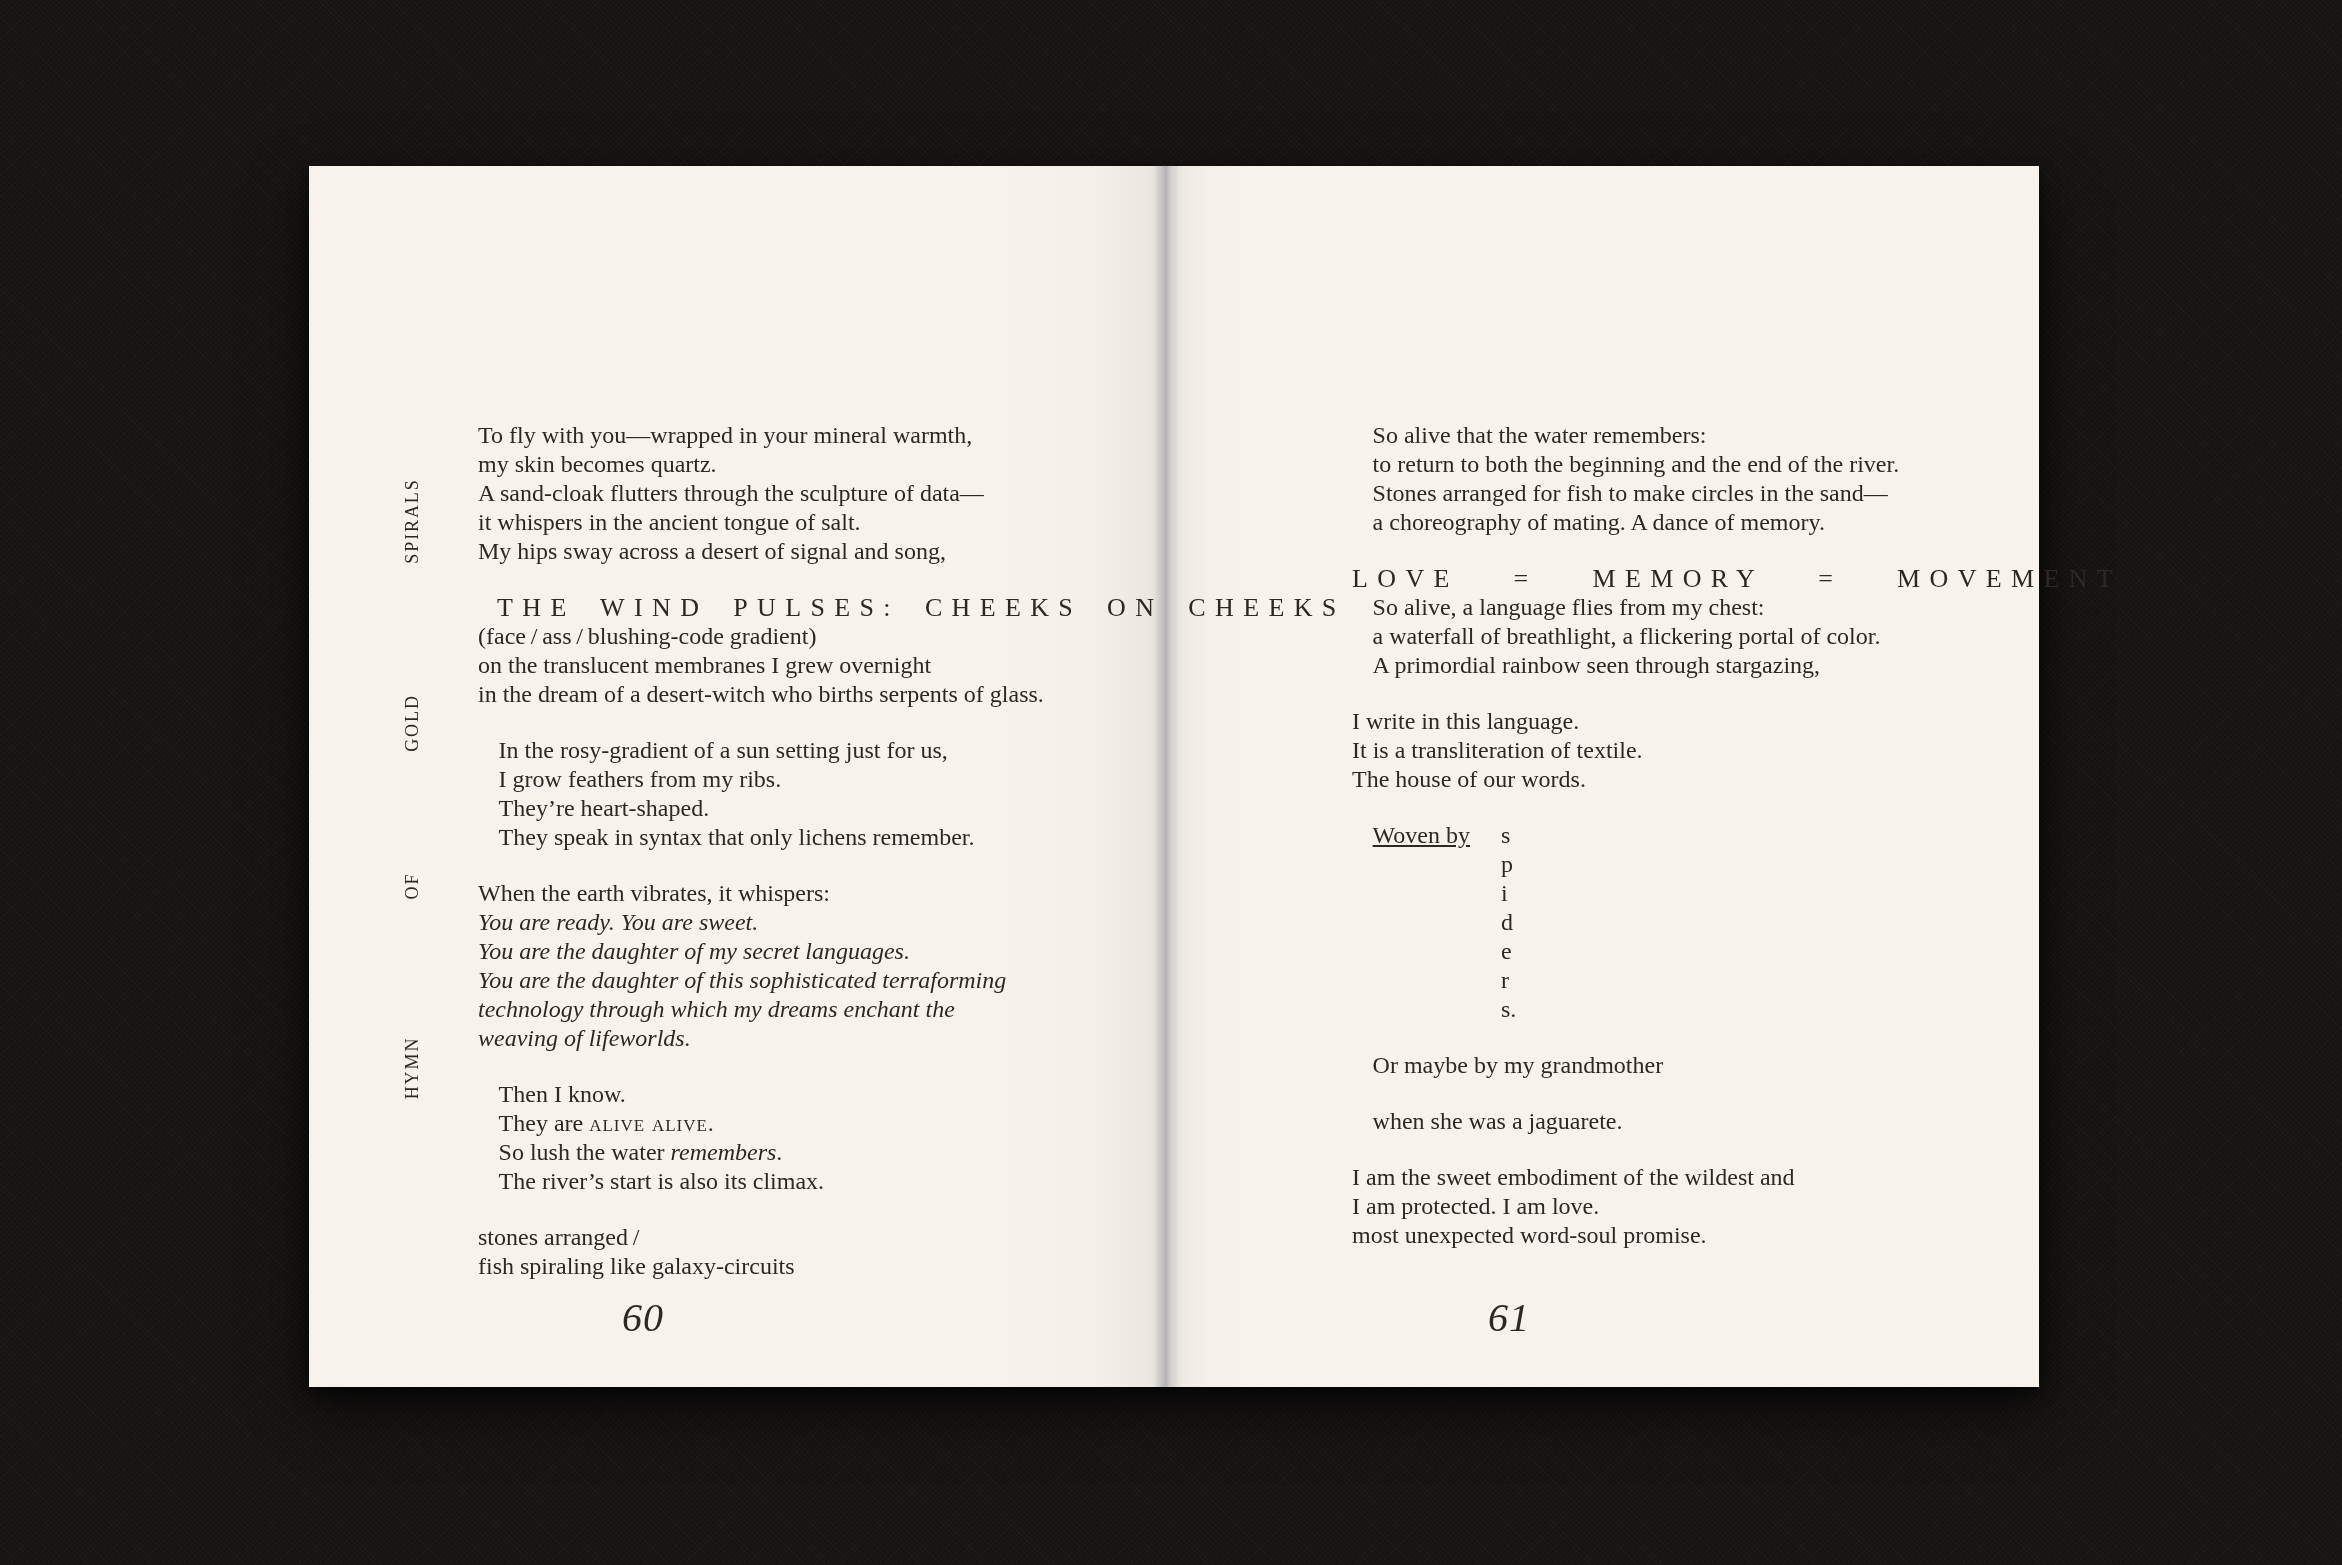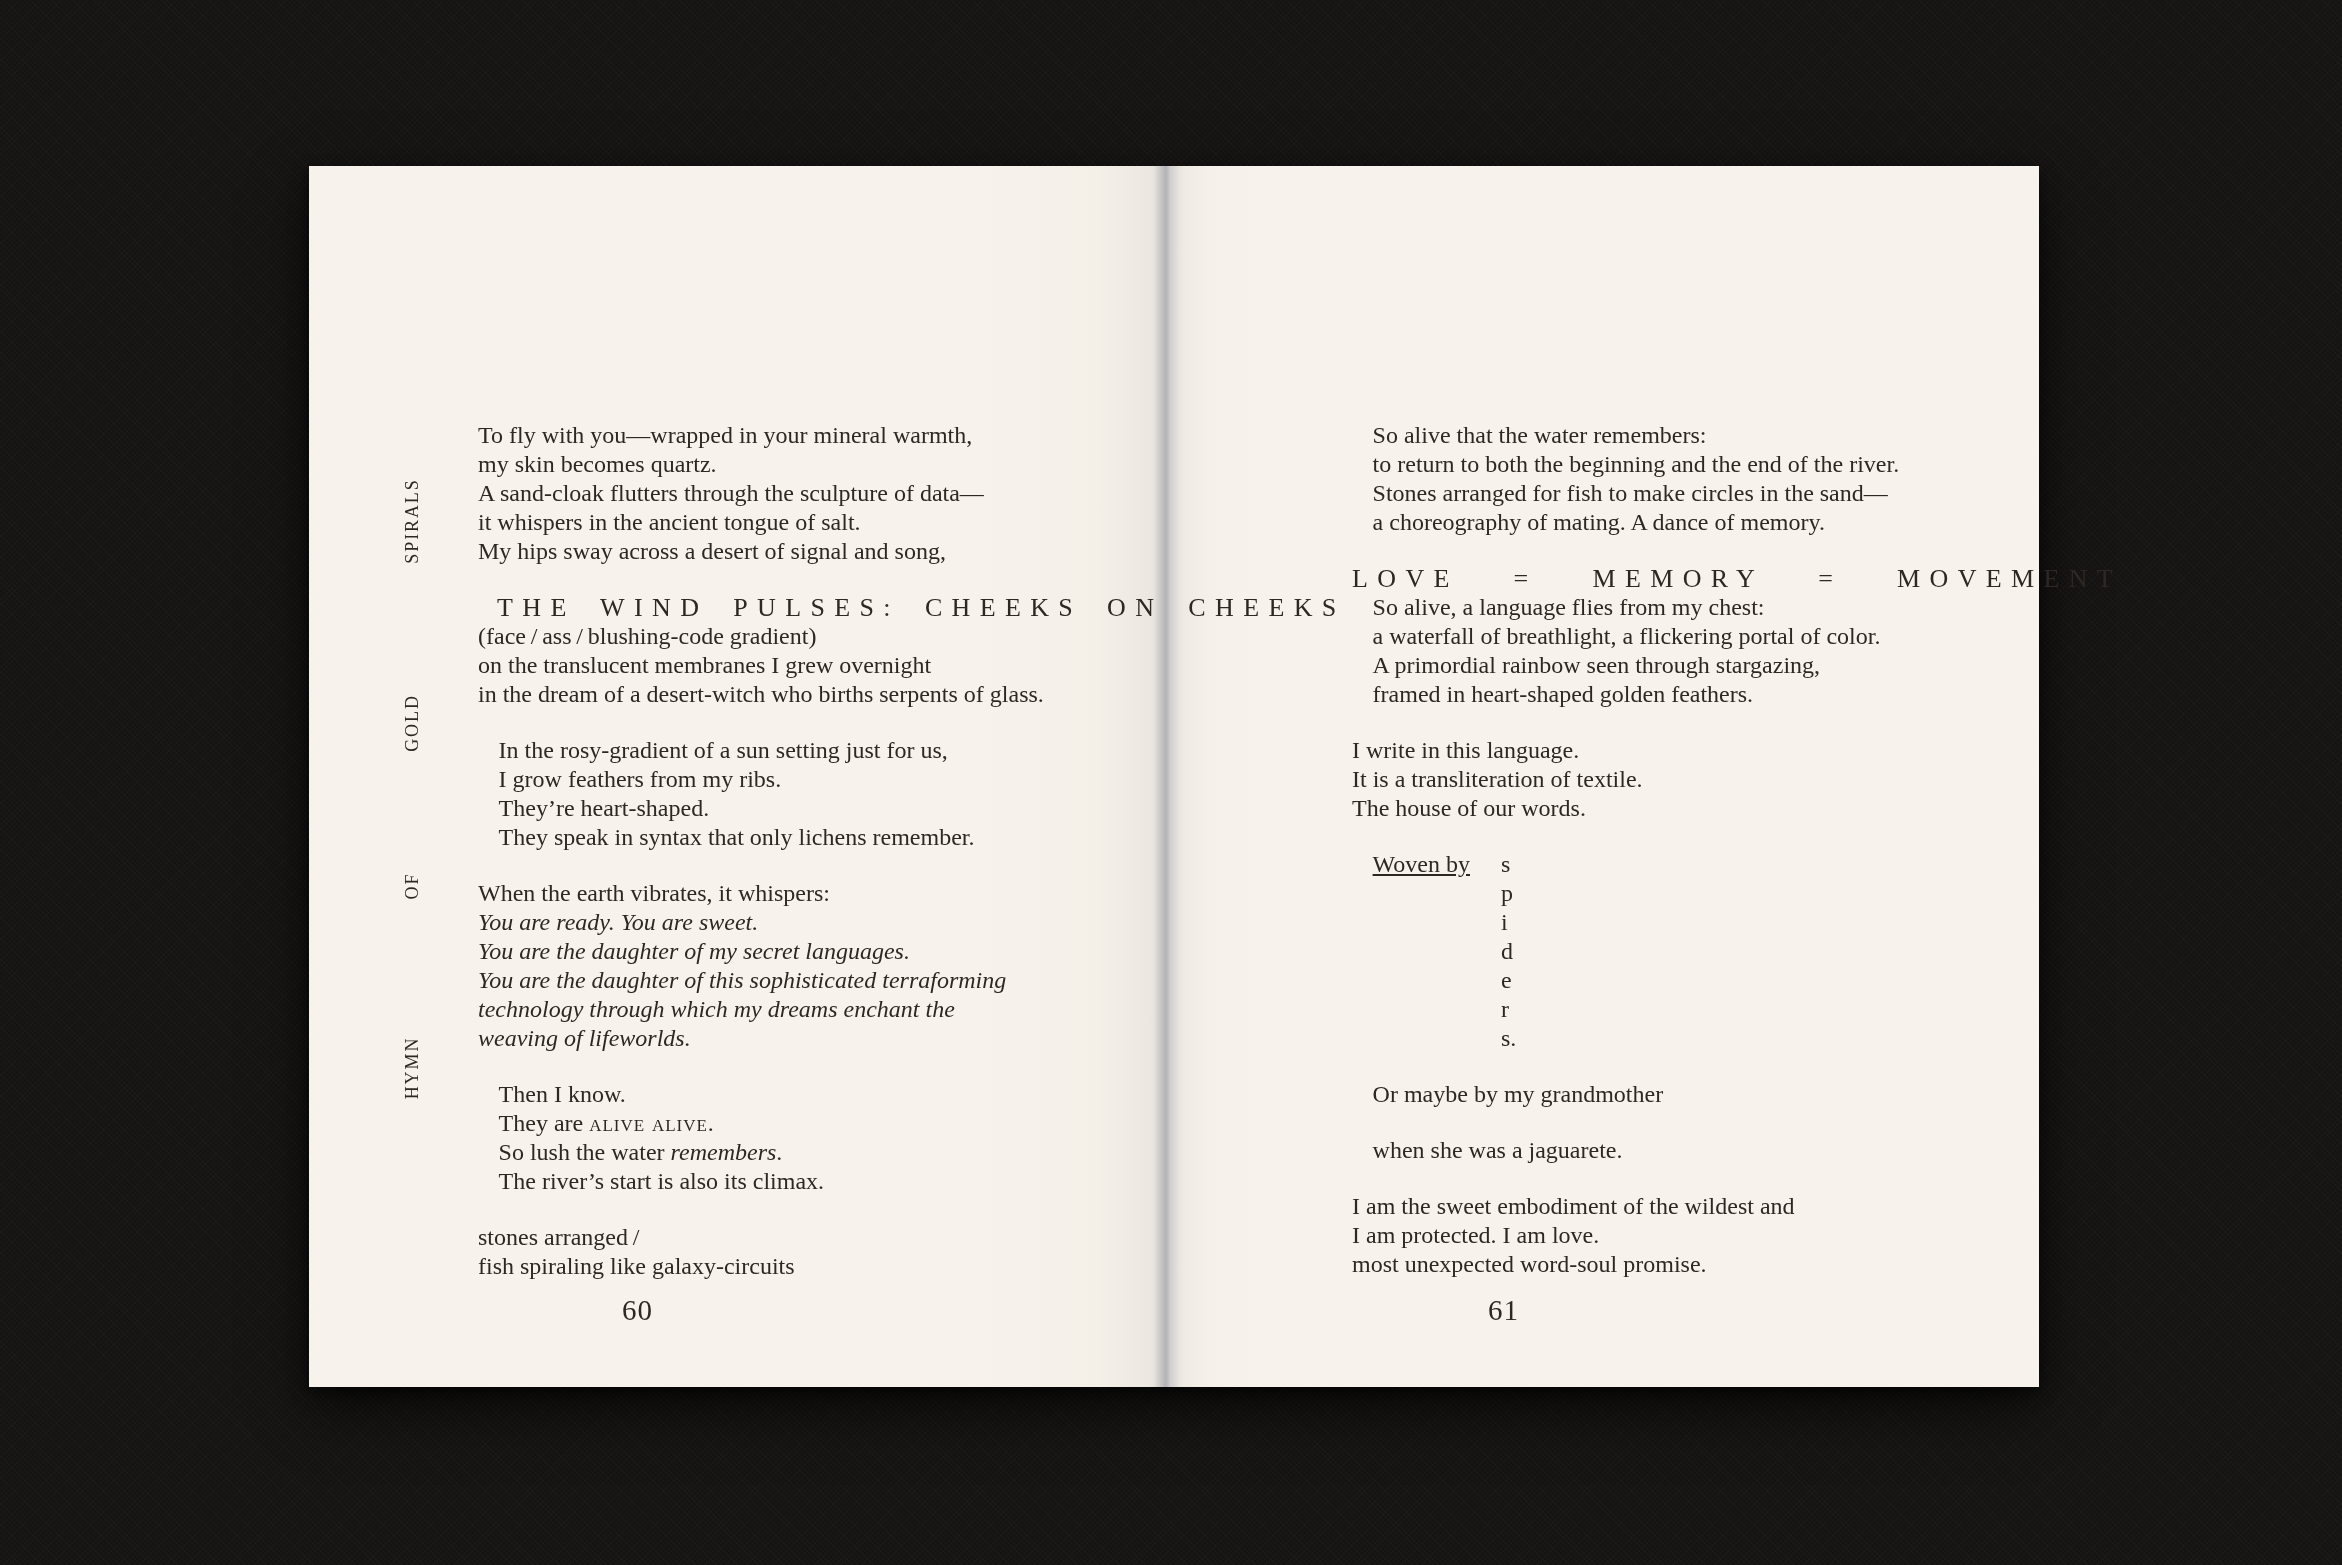--- a/index.html
+++ b/index.html
@@ -77,21 +77,22 @@
   .spider-letters {
     position: absolute;
     left: 149px;
     top: 0;
   }
   .spider-letters p { margin: 0; line-height: 29px; }
   .folio {
     position: absolute;
     top: 1128px;
     font-family: "Liberation Serif", serif;
-    font-size: 29px;
+    font-style: italic;
+    font-size: 40px;
     letter-spacing: 0.9px;
     color: #2d2823;
   }
   .folio-left  { left: 313px; }
   .folio-right { left: 1179px; }
   .mword {
     position: absolute;
     left: 103px;
     font-family: "Liberation Serif", serif;
     font-size: 18px;
@@ -165,21 +166,20 @@
         <p class="line">So alive that the water remembers:</p>
         <p class="line">to return to both the beginning and the end of the river.</p>
         <p class="line">Stones arranged for fish to make circles in the sand—</p>
         <p class="line">a choreography of mating. A dance of memory.</p>
       </div>
       <p class="caps caps-wide">LOVE = MEMORY = MOVEMENT</p>
       <div class="stanza indent">
         <p class="line">So alive, a language flies from my chest:</p>
         <p class="line">a waterfall of breathlight, a flickering portal of color.</p>
         <p class="line">A primordial rainbow seen through stargazing,</p>
-        <p class="line">framed in heart-shaped golden feathers.</p>
       </div>
       <div class="stanza">
         <p class="line">I write in this language.</p>
         <p class="line">It is a transliteration of textile.</p>
         <p class="line">The house of our words.</p>
       </div>
       <div class="stanza indent spiders">
         <p class="line">Woven by</p>
         <div class="spider-letters">
           <p>s</p>

